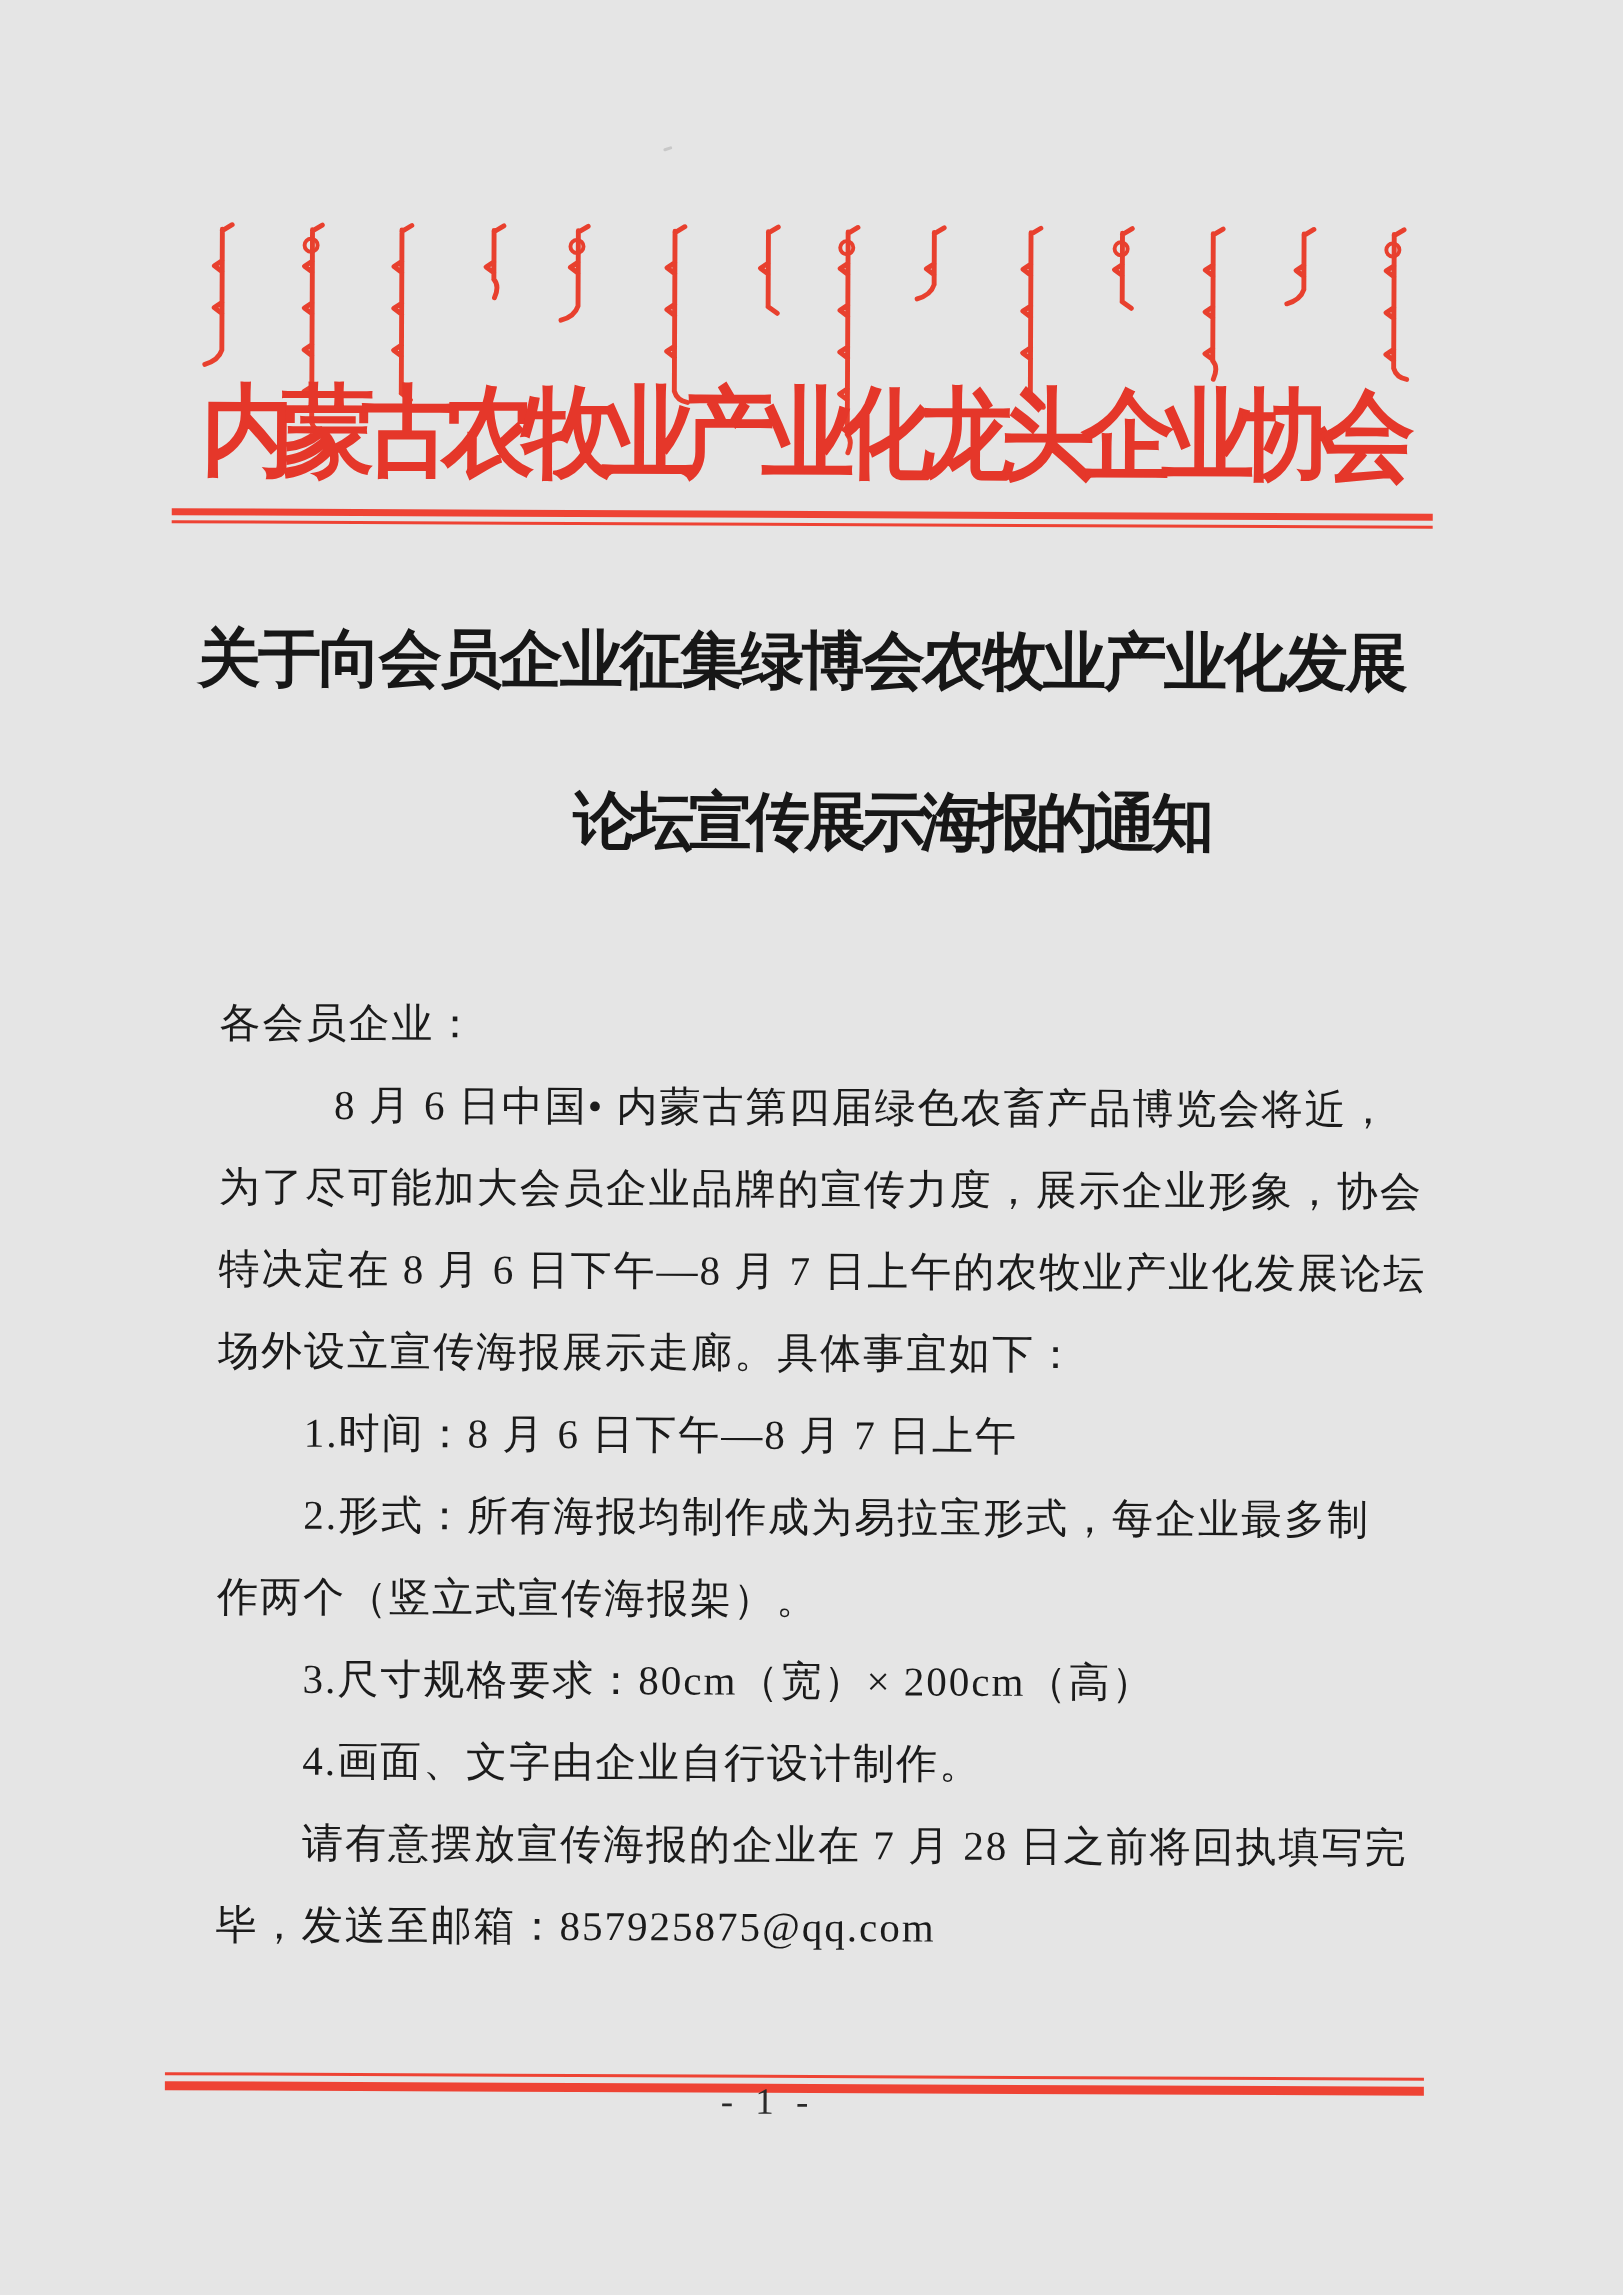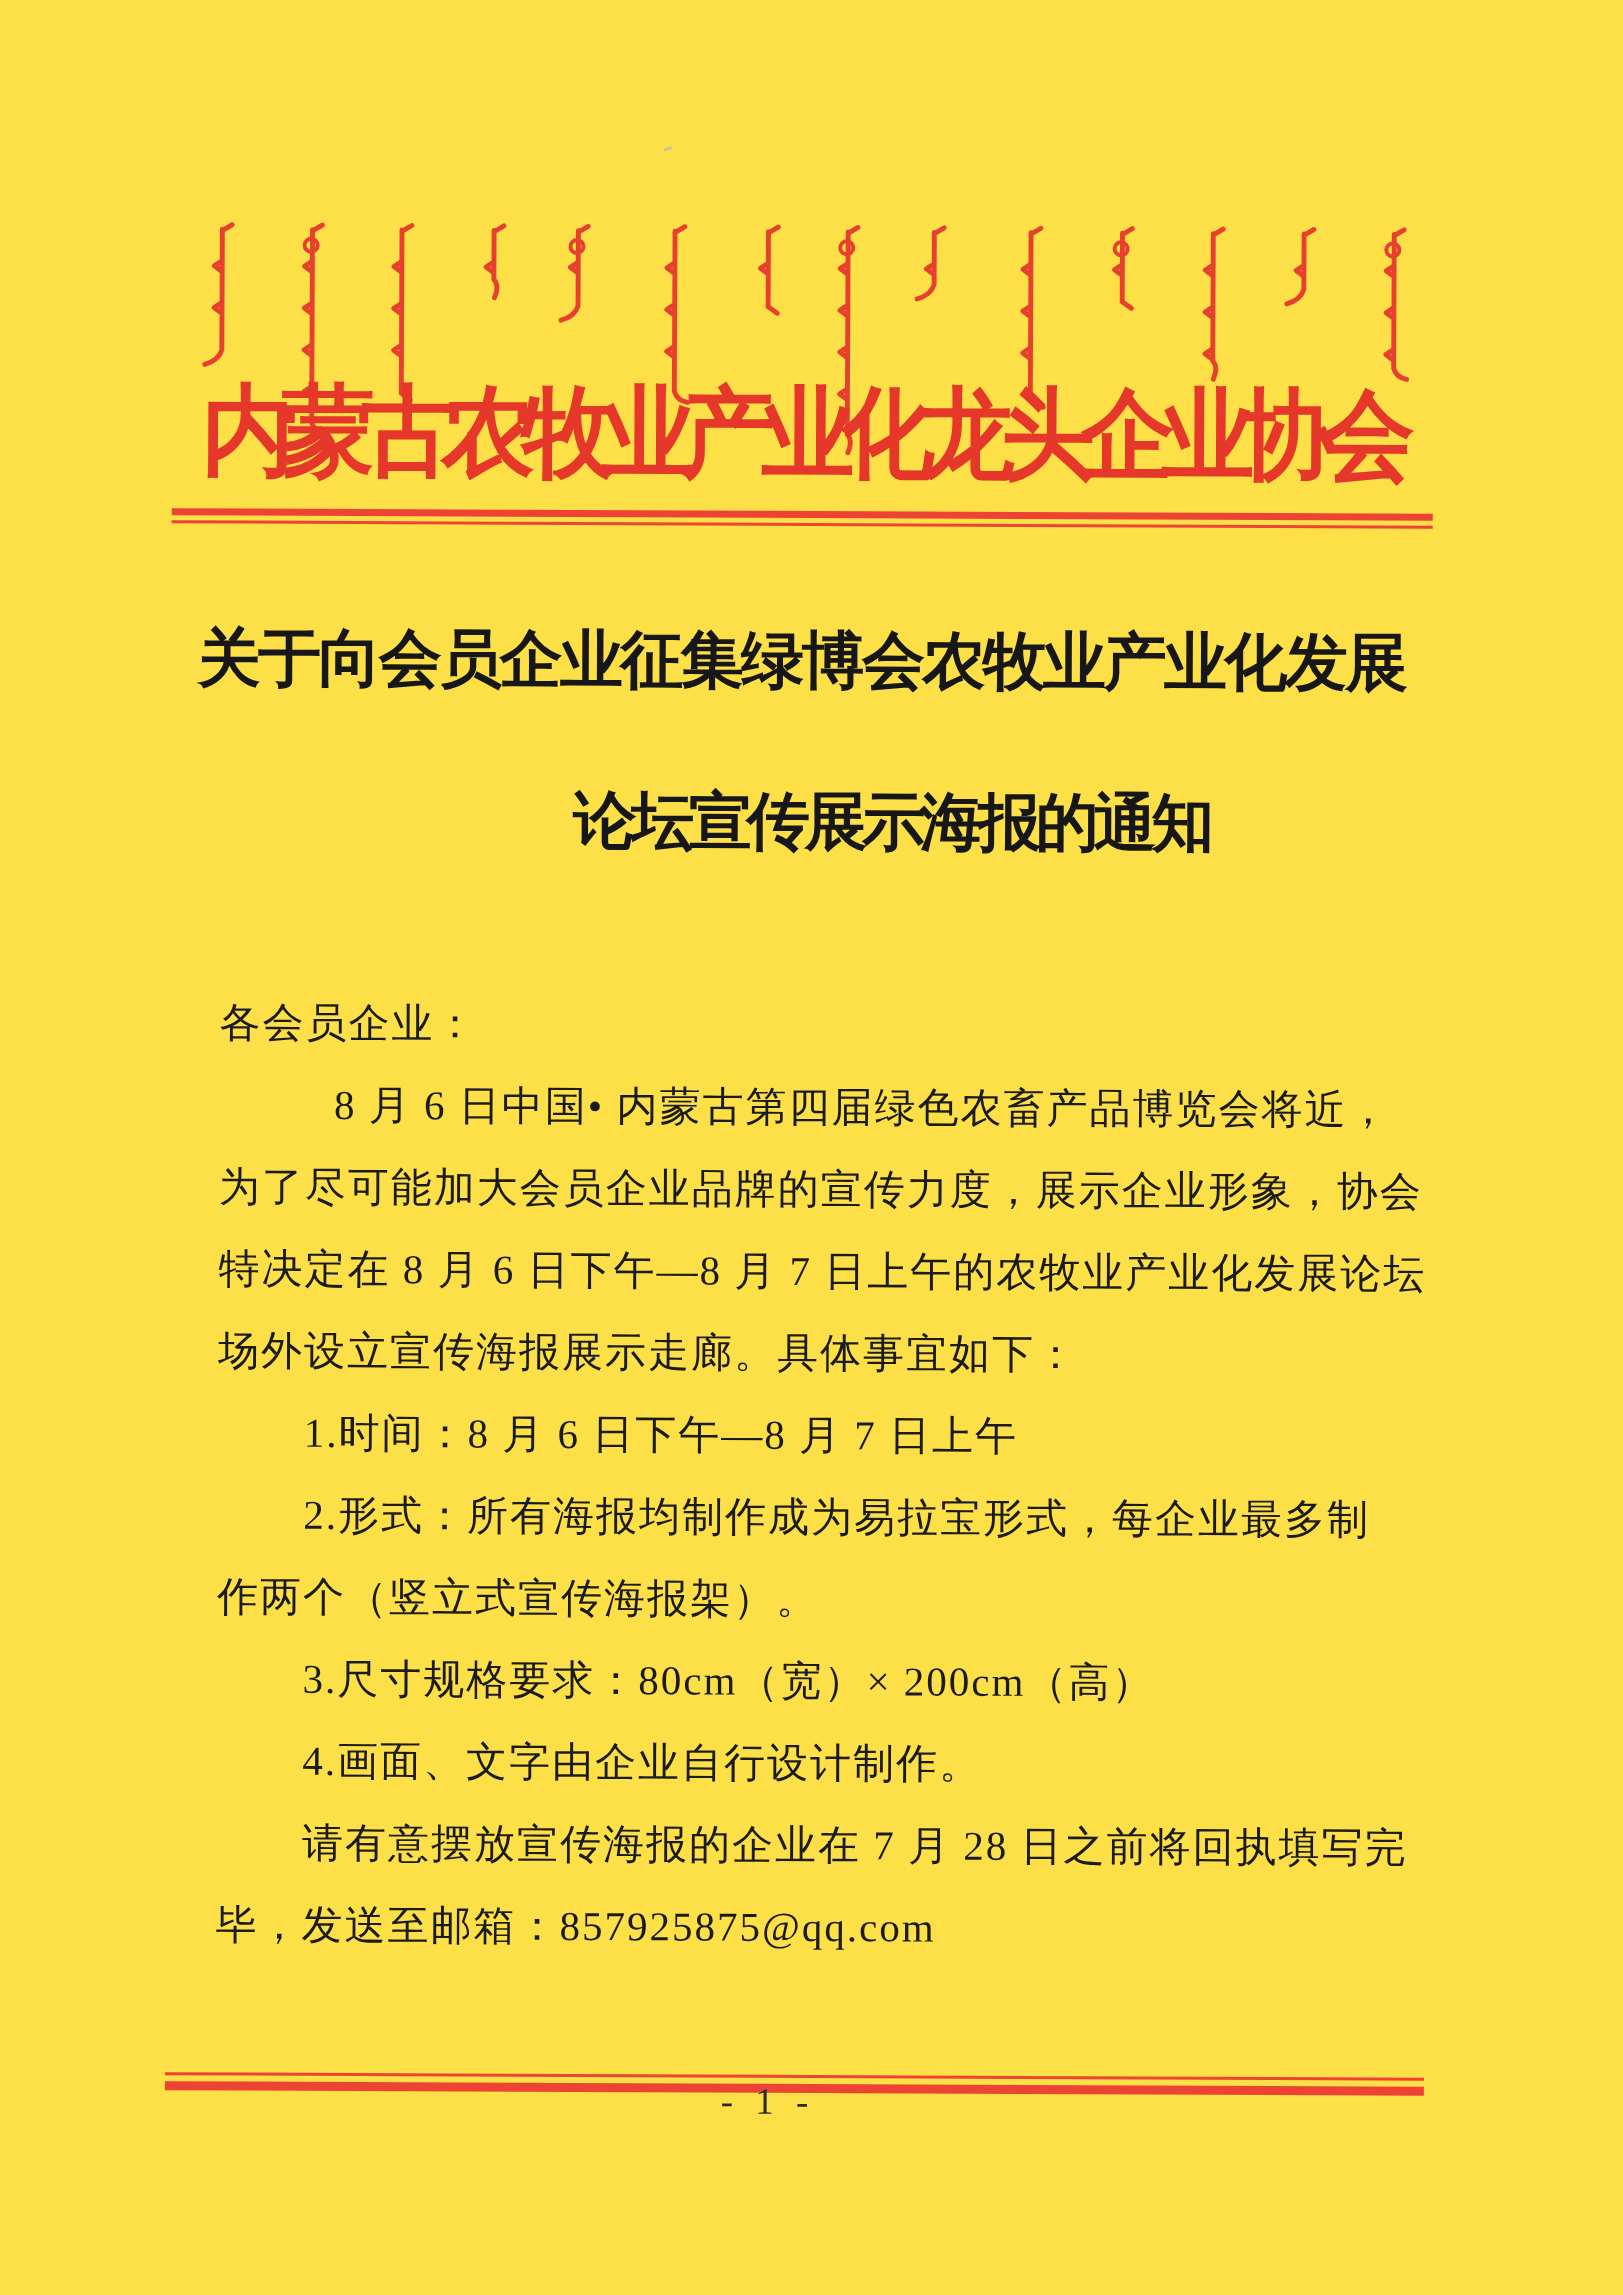--- a/index.html
+++ b/index.html
@@ -1,19 +1,19 @@
 <!DOCTYPE html>
 <html style="--title-red: #e5372a; --rule-red: #ee4334;font-size:10.5px"><head>
 <meta charset="utf-8">
 <style>
   html,body{margin:0;padding:0;background:#ffffff;}
   .page{
     position:relative;
     width:1623px;height:2295px;
-    background:#fde047;
+    background:#e5e5e5;
     overflow:hidden;
     font-family:"Liberation Serif","DejaVu Serif",serif;
   }
   .tilt{
     position:absolute;inset:0;
     transform:rotate(0.25deg);
     transform-origin:812px 1145px;
   }
   .speck{
     position:absolute;left:659px;top:148px;width:8.5px;height:3.3px;

